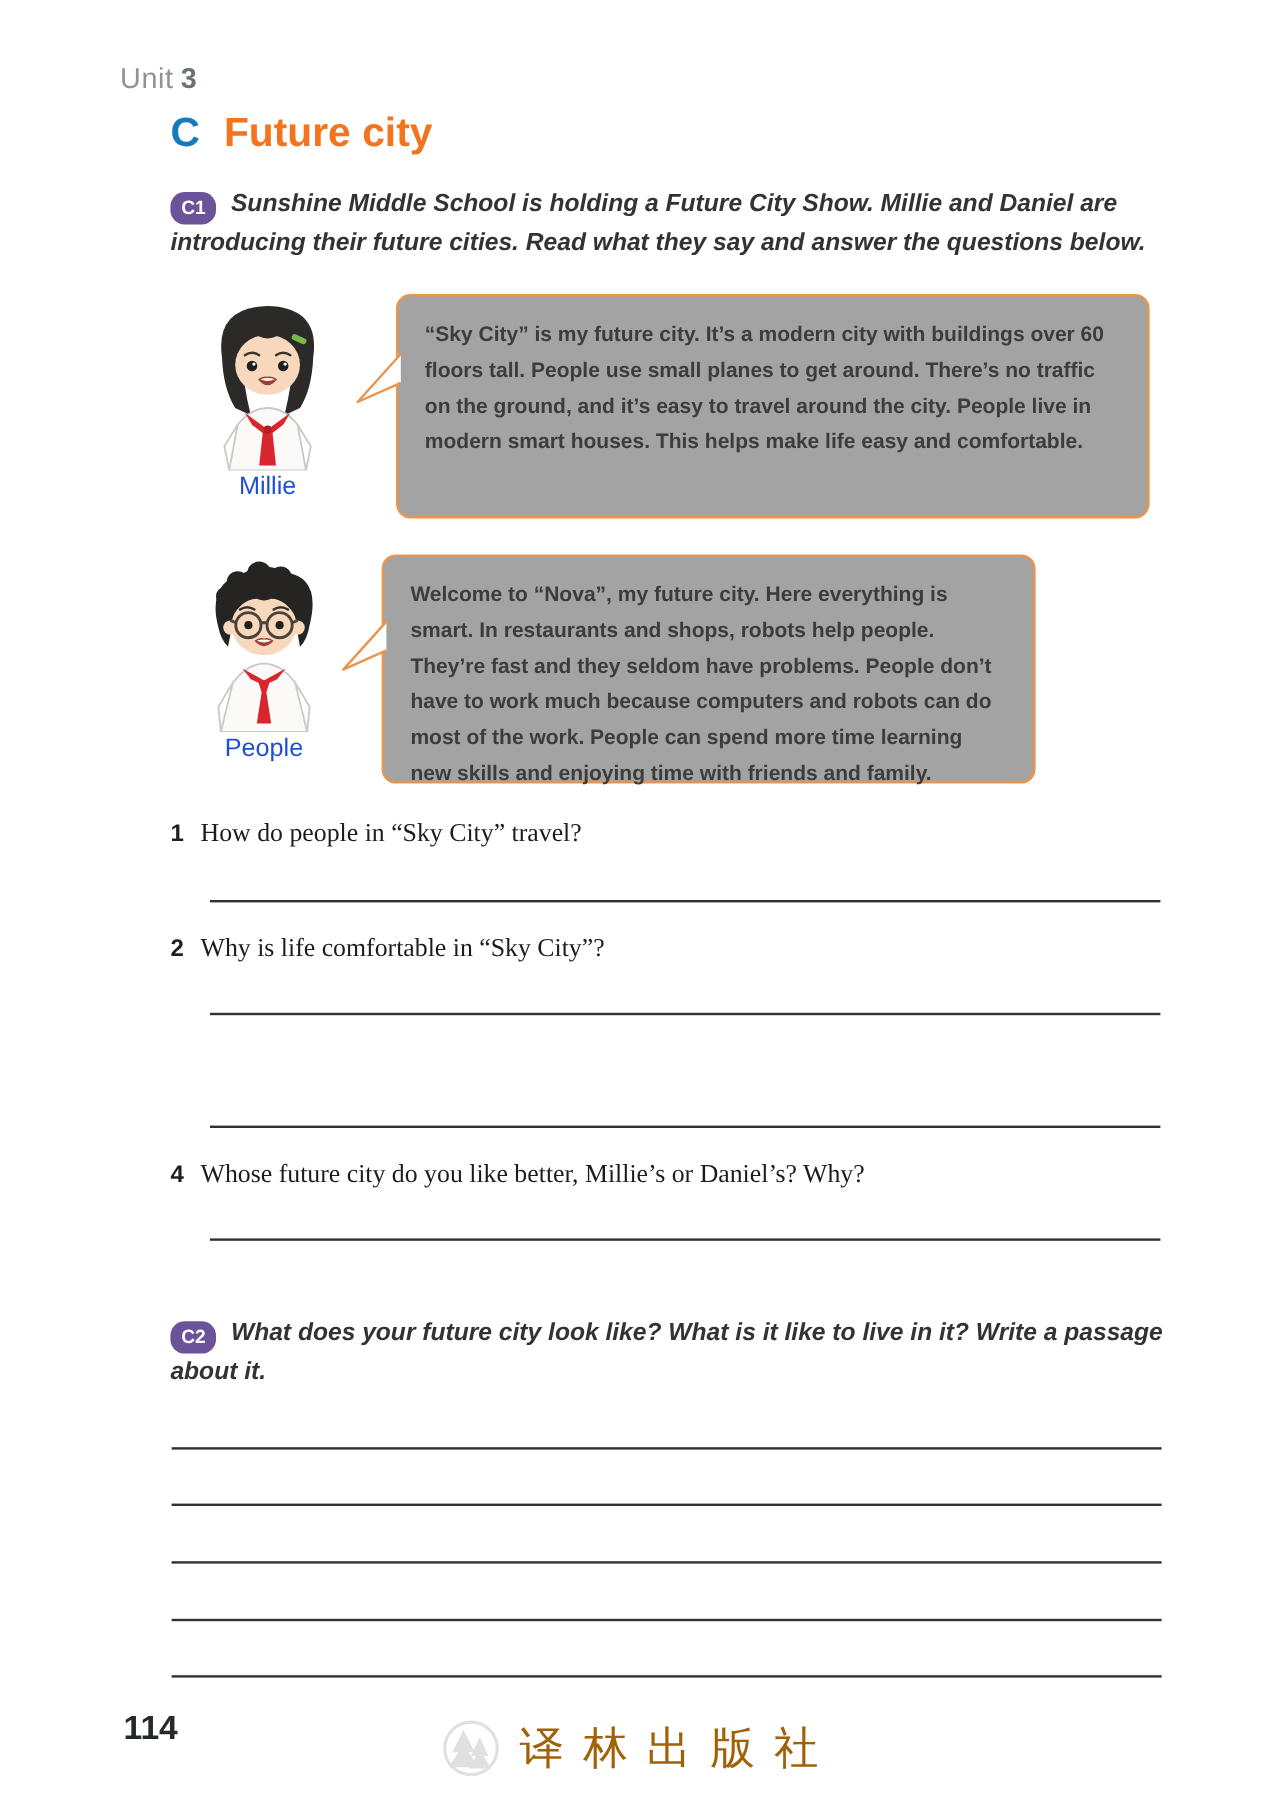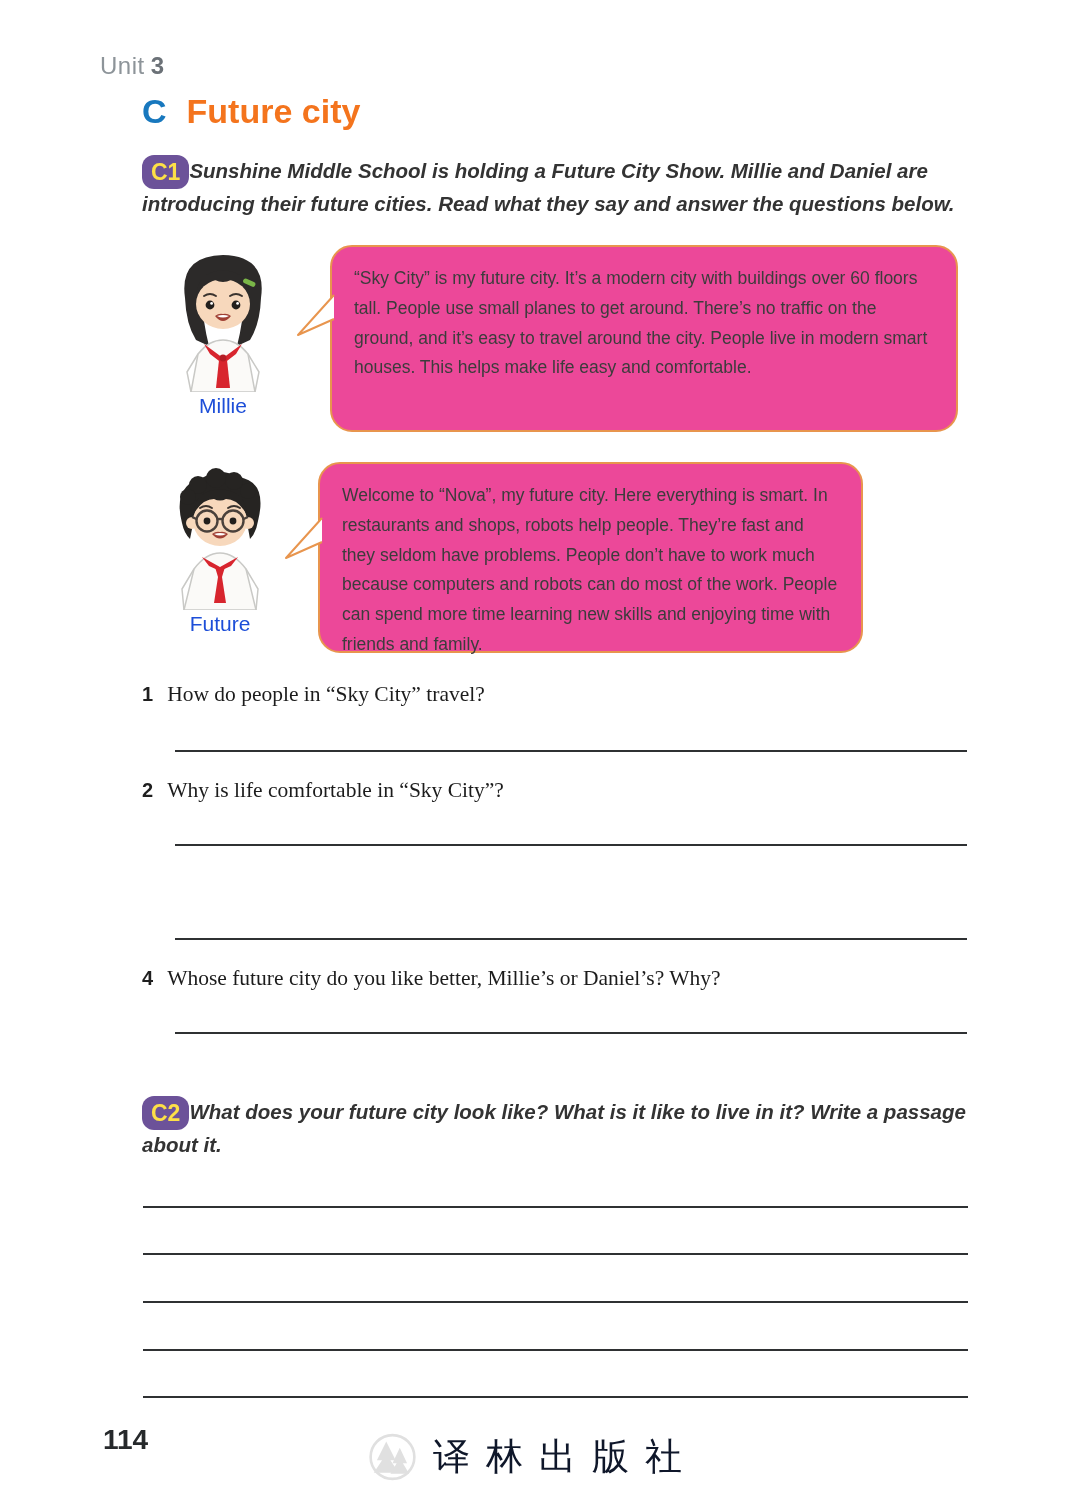--- a/index.html
+++ b/index.html
@@ -15,36 +15,36 @@
   .section-title  { color:#f4741d; }
 
   
   .instruction {
     position:absolute; left:142px; width:845px;
     font-style:italic; font-weight:600; font-size:20.5px; line-height:1.5; color:#333333;
   }
   .c1-block { top:155px; }
   .c2-block { top:1096px; }
   .badge {
-    display:inline-block; background:#6c5299; color:#fde047; font-style:normal;
-    font-weight:700; font-size:23px; line-height:1; padding:6px 9px 5px;
-    border-radius:12px; vertical-align:-2px;
+    display:inline-block; background:#6c5299; color:#ffffff; font-style:normal;
+    font-weight:700; font-size:16px; line-height:1; padding:6px 9px 5px;
+    border-radius:12px; margin-right:12px; vertical-align:-2px;
   }
 
   
   .avatar-box { position:absolute; width:124px; text-align:center; }
   .avatar-millie { left:161px; top:250px; }
   .avatar-daniel { left:158px; top:465px; }
   .avatar-box svg { display:block; margin:0 auto; }
   .avatar-name { margin-top:2px; font-size:21px; font-weight:500; color:#1d4ed8; }
 
   .bubble {
     position:absolute; box-sizing:border-box;
-    border:2px solid #e8954e; border-radius:22px; background:#ec4899;
-    padding:17px 22px; font-size:17.5px; line-height:1.7; color:#3c3c3c;
+    border:2px solid #e8954e; border-radius:12px; background:#a3a3a3;
+    padding:17px 22px; font-size:17.5px; line-height:1.7; color:#3c3c3c;font-weight:bold;
   }
   .bubble-millie { left:330px; top:245px; width:628px; height:187px; }
   .bubble-daniel { left:318px; top:462px; width:545px; height:191px; }
   .bubble-tail { position:absolute; left:-36px; width:40px; height:46px; }
   .bubble-millie .bubble-tail { top:46px; }
   .bubble-daniel .bubble-tail { top:52px; }
 
   
   .question { position:absolute; left:142px; width:840px; }
   .q1 { top:682px; } .q2 { top:778px; } .q3 { top:872px; } .q4 { top:966px; }
@@ -58,21 +58,21 @@
   .w1 { top:1206px; } .w2 { top:1253px; } .w3 { top:1301px; } .w4 { top:1349px; } .w5 { top:1396px; }
 
   
   .page-number { position:absolute; left:103px; top:1424px; font-size:28px; font-weight:700; color:#26292b; }
   .watermark {
     position:absolute; left:50%; top:1432px; transform:translateX(-50%);
     display:flex; align-items:center; gap:16px; color:#e0e0e0;
   }
   .watermark-text {
     font-family:"Liberation Serif", serif; font-size:37px; letter-spacing:16px;
-    white-space:nowrap; color:#0f172a;
+    white-space:nowrap; color:#a16207;
   }
 </style>
 </head>
 <body>
 
 <div class="page">
 
   <div class="unit-header">
     <span>Unit</span><span class="unit-number">3</span>
   </div>
@@ -158,21 +158,21 @@
       <path d="M54 69 Q62 78 70 69 Q66 66 62 67 Q58 66 54 69 Z" fill="#a04034"></path>
       <path d="M56 69 Q62 72 68 69 Q62 67 56 69 Z" fill="#ffffff"></path>
 
       <path d="M26 145 L36 104 Q48 88 62 88 Q76 88 88 104 L98 145 Z" fill="#fbfaf8" stroke="#c9c9c6" stroke-width="1.5"></path>
       <path d="M36 104 L24 124 L26 145" fill="none" stroke="#c9c9c6" stroke-width="1.5"></path>
       <path d="M88 104 L100 124 L98 145" fill="none" stroke="#c9c9c6" stroke-width="1.5"></path>
 
       <path d="M44 92 L62 102 L80 92 L73 101 L62 106 L51 101 Z" fill="#d8252e"></path>
       <path d="M57 102 L67 102 L64 112 L68 138 L56 138 L60 112 Z" fill="#d8252e"></path>
     </svg>
-    <div class="avatar-name">Future</div>
+    <div class="avatar-name">People</div>
   </div>
 
   <div class="bubble bubble-daniel">
     <svg class="bubble-tail" viewBox="0 0 40 46">
       <path d="M38 2 L2 42 L38 26" fill="#ffffff" stroke="#e8954e" stroke-width="2" stroke-linejoin="round"></path>
     </svg>
     <span>Welcome to “Nova”, my future city. Here everything is smart. In restaurants and shops, robots help people. They’re fast and they seldom have problems. People don’t have to work much because computers and robots can do most of the work. People can spend more time learning new skills and enjoying time with friends and family.</span>
   </div>
 
   <div class="question q1">

